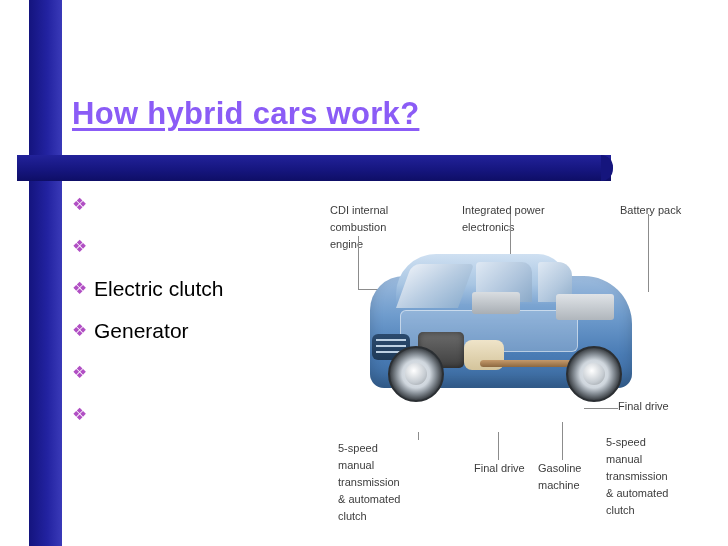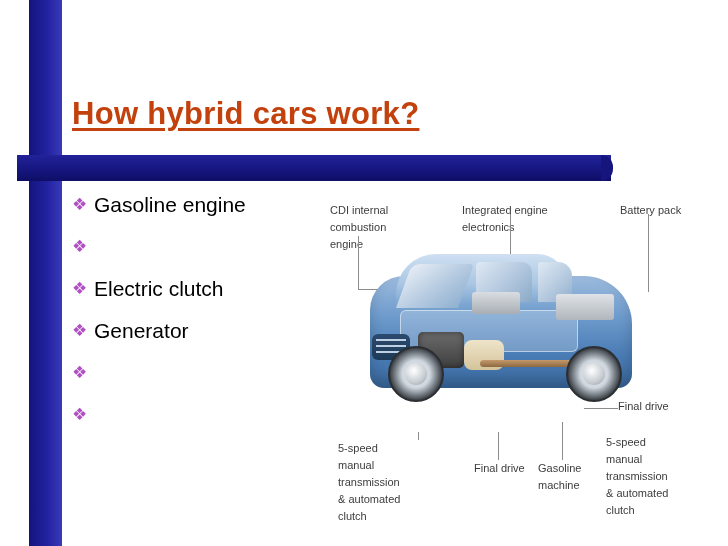--- a/index.html
+++ b/index.html
@@ -28,21 +28,21 @@
     background: linear-gradient(to right, #14147e 0%, #2222a0 55%, #3a3ab8 100%);
   }
   
   .title {
     position: absolute;
     left: 72px;
     top: 96px;
     width: 600px;
     font-size: 31px;
     font-weight: bold;
-    color: #c2410c;
+    color: #8b5cf6;
     letter-spacing: 0.3px;
     text-decoration: underline;
     text-underline-offset: 4px;
   }
   
   .title-bar {
     position: absolute;
     left: 17px;
     top: 155px;
     width: 594px;
@@ -264,21 +264,20 @@
   <div class="left-band"></div>
 
   <div class="title">How hybrid cars work?</div>
 
   <div class="title-bar"></div>
   <div class="title-bar-cap"></div>
 
   <div class="bullets">
     <div class="bullet-row">
       <span class="bullet-mark">❖</span>
-      <span class="bullet-text">Gasoline engine</span>
     </div>
     <div class="bullet-row">
       <span class="bullet-mark">❖</span>
     </div>
     <div class="bullet-row">
       <span class="bullet-mark">❖</span>
       <span class="bullet-text">Electric clutch</span>
     </div>
     <div class="bullet-row">
       <span class="bullet-mark">❖</span>
@@ -290,21 +289,21 @@
     <div class="bullet-row">
       <span class="bullet-mark">❖</span>
     </div>
   </div>
 
   <div class="figure">
 
     <div class="fig-label" style="left:8px; top:6px; width:60px; white-space:pre-line;">CDI internal
 combustion
 engine</div>
-    <div class="fig-label" style="left:140px; top:6px; width:120px;">Integrated engine electronics</div>
+    <div class="fig-label" style="left:140px; top:6px; width:120px;">Integrated power electronics</div>
     <div class="fig-label" style="left:298px; top:6px; width:70px;">Battery pack</div>
     <div class="fig-label" style="left:296px; top:202px; width:60px;">Final drive</div>
     <div class="fig-label" style="left:284px; top:238px; width:92px; white-space:pre-line;">5-speed
 manual transmission
 &amp; automated clutch</div>
     <div class="fig-label" style="left:16px; top:244px; width:92px; white-space:pre-line;">5-speed
 manual transmission
 &amp; automated clutch</div>
     <div class="fig-label" style="left:152px; top:264px; width:60px;">Final drive</div>
     <div class="fig-label" style="left:216px; top:264px; width:72px;">Gasoline machine</div>

